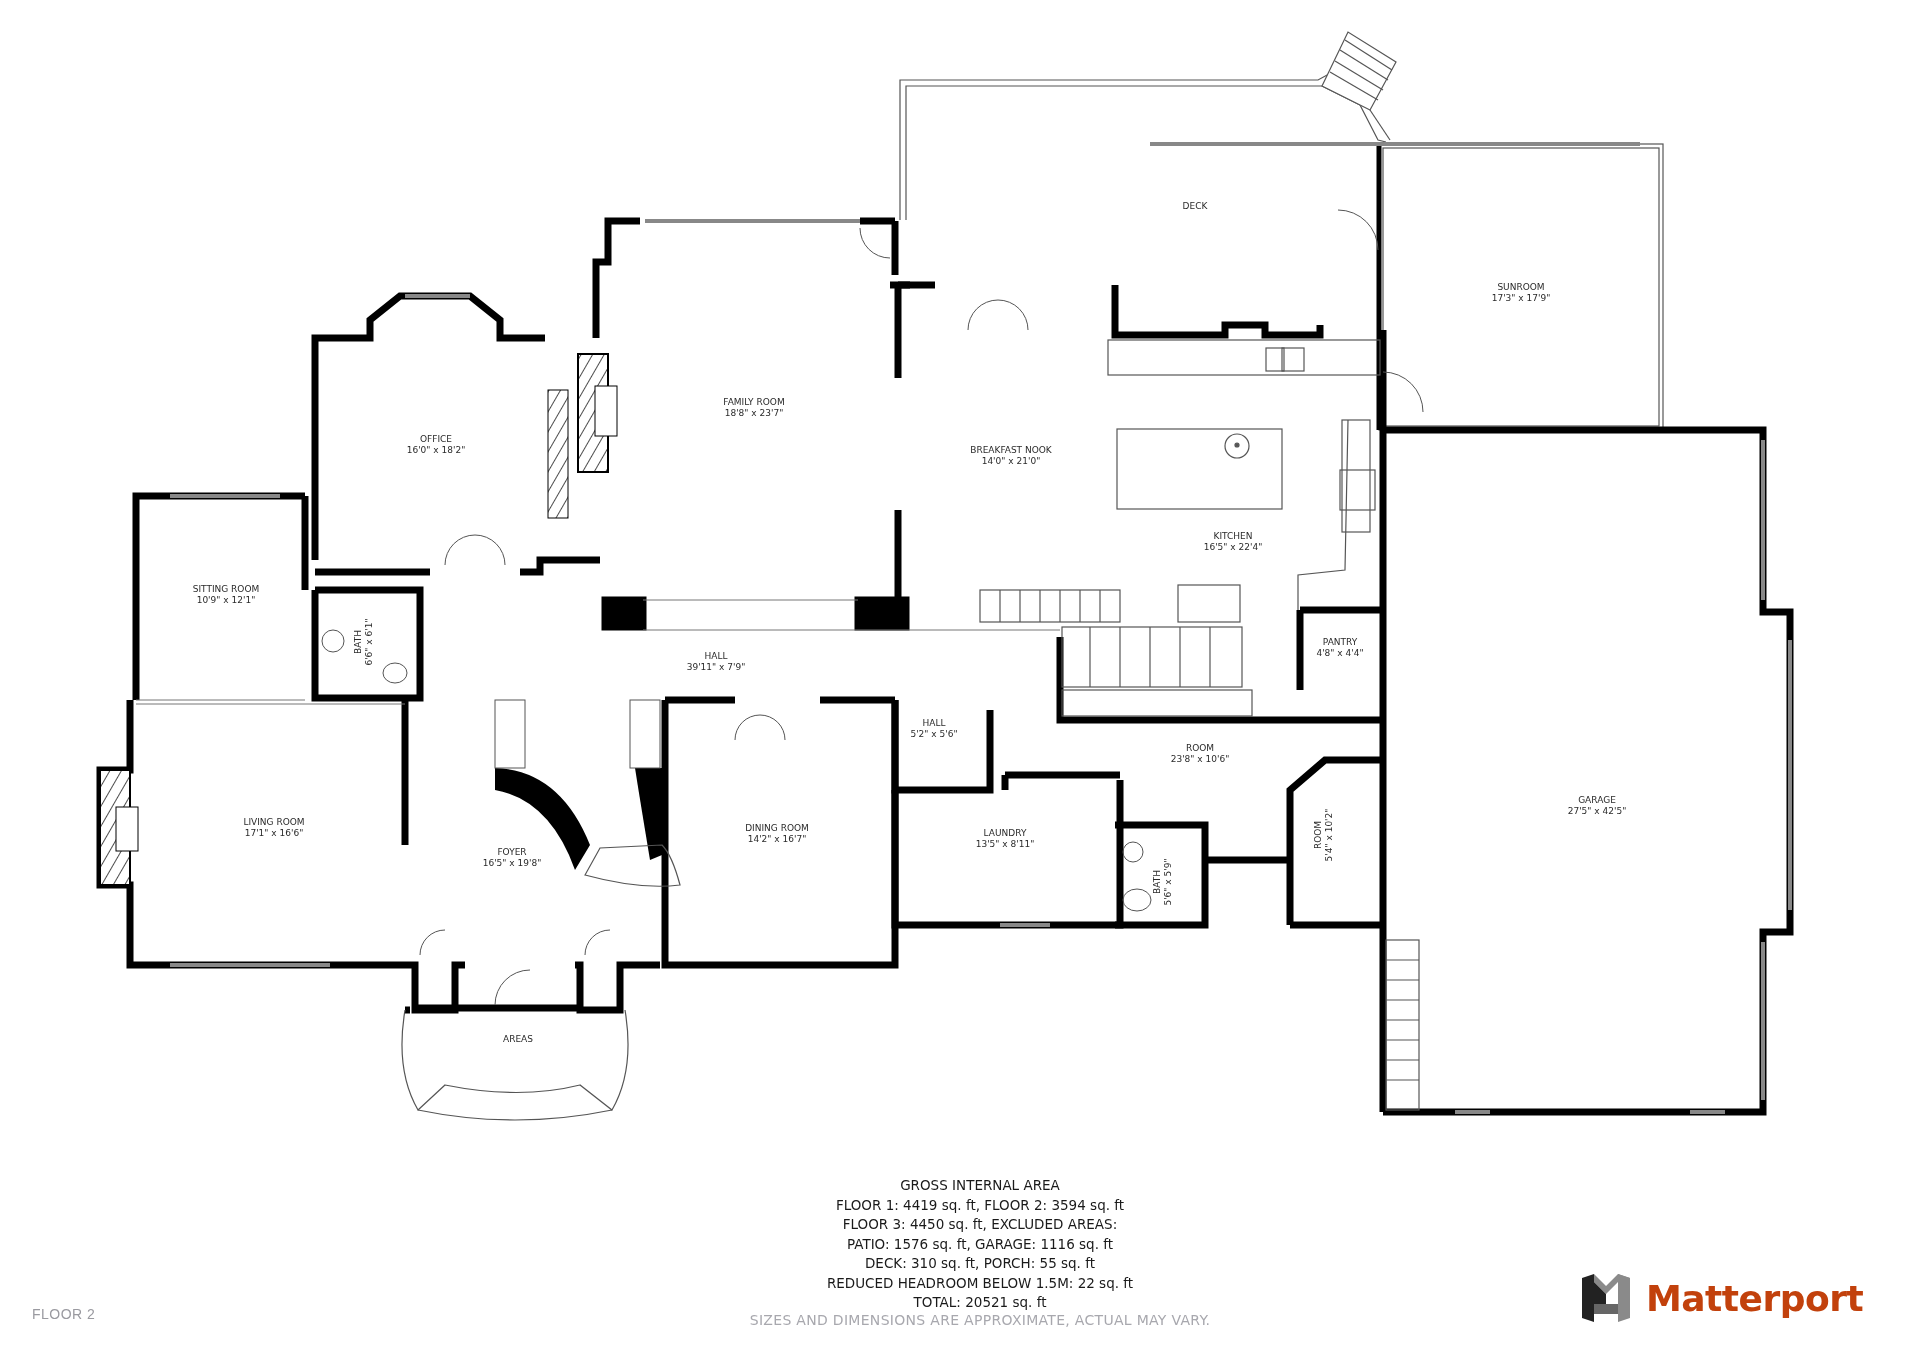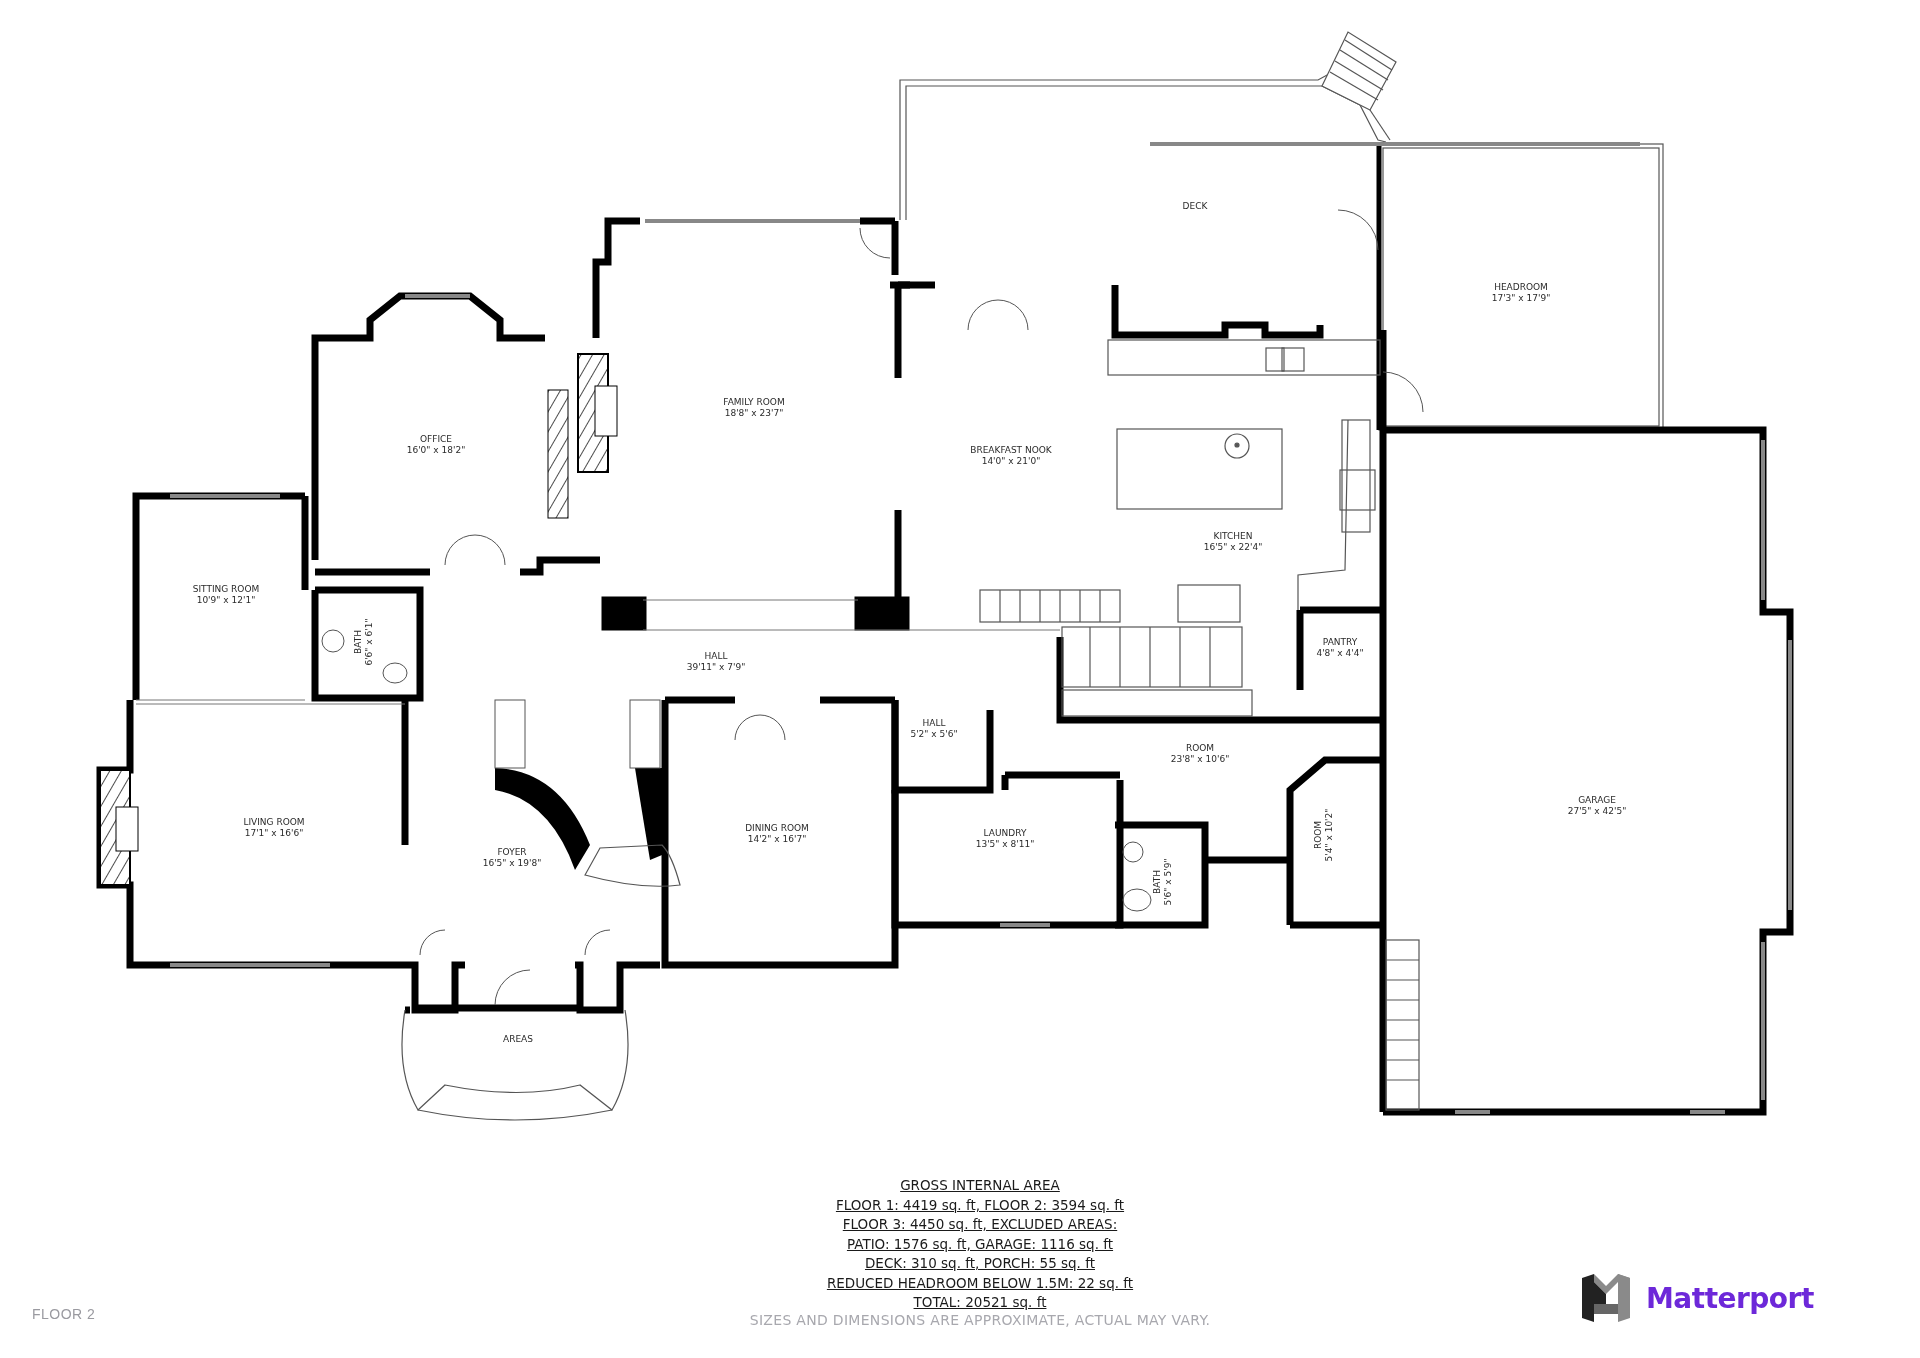--- a/index.html
+++ b/index.html
@@ -1,24 +1,24 @@
 <!DOCTYPE html>
 <html><head>
 <meta charset="utf-8">
 <style>
   html, body { margin:0; padding:0; background:#ffffff; }
   body { width:1920px; height:1358px; position:relative; overflow:hidden; font-family:"DejaVu Sans", sans-serif; }
   #plan { position:absolute; left:0; top:0; width:1920px; height:1358px; }
   .room-label { position:absolute; text-align:center; color:#2a2a2a; font-size:9px; line-height:11px; transform:translate(-50%,-50%); white-space:nowrap; }
   .room-label.vert { transform:translate(-50%,-50%) rotate(-90deg); }
-  .summary { position:absolute; left:780px; top:1176px; width:400px; text-align:center; color:#1a1a1a; font-family:"DejaVu Sans", sans-serif; font-size:13.5px; line-height:19.5px;text-decoration:underline; }
+  .summary { position:absolute; left:780px; top:1176px; width:400px; text-align:center; color:#1a1a1a; font-family:"DejaVu Sans", sans-serif; font-size:13.5px; line-height:19.5px; }
   .disclaimer { position:absolute; left:700px; top:1312px; width:560px; text-align:center; color:#a8a8ae; font-size:14px; letter-spacing:0.3px; }
   .floor-label { position:absolute; left:32px; top:1306px; color:#9a9aa0; font-size:14px; font-family:"Liberation Sans", sans-serif; letter-spacing:0.5px; }
   .brand { position:absolute; left:1580px; top:1272px; display:flex; align-items:center; gap:14px; }
-  .brand-text { font-family:"DejaVu Sans", sans-serif; font-weight:bold; font-size:28px; color:#6d28d9; letter-spacing:-0.5px; }
+  .brand-text { font-family:"DejaVu Sans", sans-serif; font-weight:bold; font-size:36px; color:#c2410c; letter-spacing:-0.5px; }
 </style>
 </head>
 <body>
 
 <svg id="plan" viewBox="0 0 1920 1358" xmlns="http://www.w3.org/2000/svg">
   <defs>
     <pattern id="hatch" width="10" height="10" patternUnits="userSpaceOnUse" patternTransform="rotate(30)">
       <rect width="10" height="10" fill="#fff"></rect>
       <line x1="0" y1="0" x2="0" y2="10" stroke="#000" stroke-width="1.4"></line>
     </pattern>
@@ -209,21 +209,21 @@
     <ellipse cx="395" cy="673" rx="12" ry="10"></ellipse>
     <circle cx="1133" cy="852" r="10"></circle>
     <ellipse cx="1137" cy="900" rx="14" ry="11"></ellipse>
   </g>
 </svg>
 
 <div class="room-label" style="left:1195px;top:206px;">
   <div>DECK</div>
 </div>
 <div class="room-label" style="left:1521px;top:293px;">
-  <div>HEADROOM</div>
+  <div>SUNROOM</div>
   <div>17'3" x 17'9"</div>
 </div>
 <div class="room-label" style="left:436px;top:445px;">
   <div>OFFICE</div>
   <div>16'0" x 18'2"</div>
 </div>
 <div class="room-label" style="left:754px;top:408px;">
   <div>FAMILY ROOM</div>
   <div>18'8" x 23'7"</div>
 </div>

